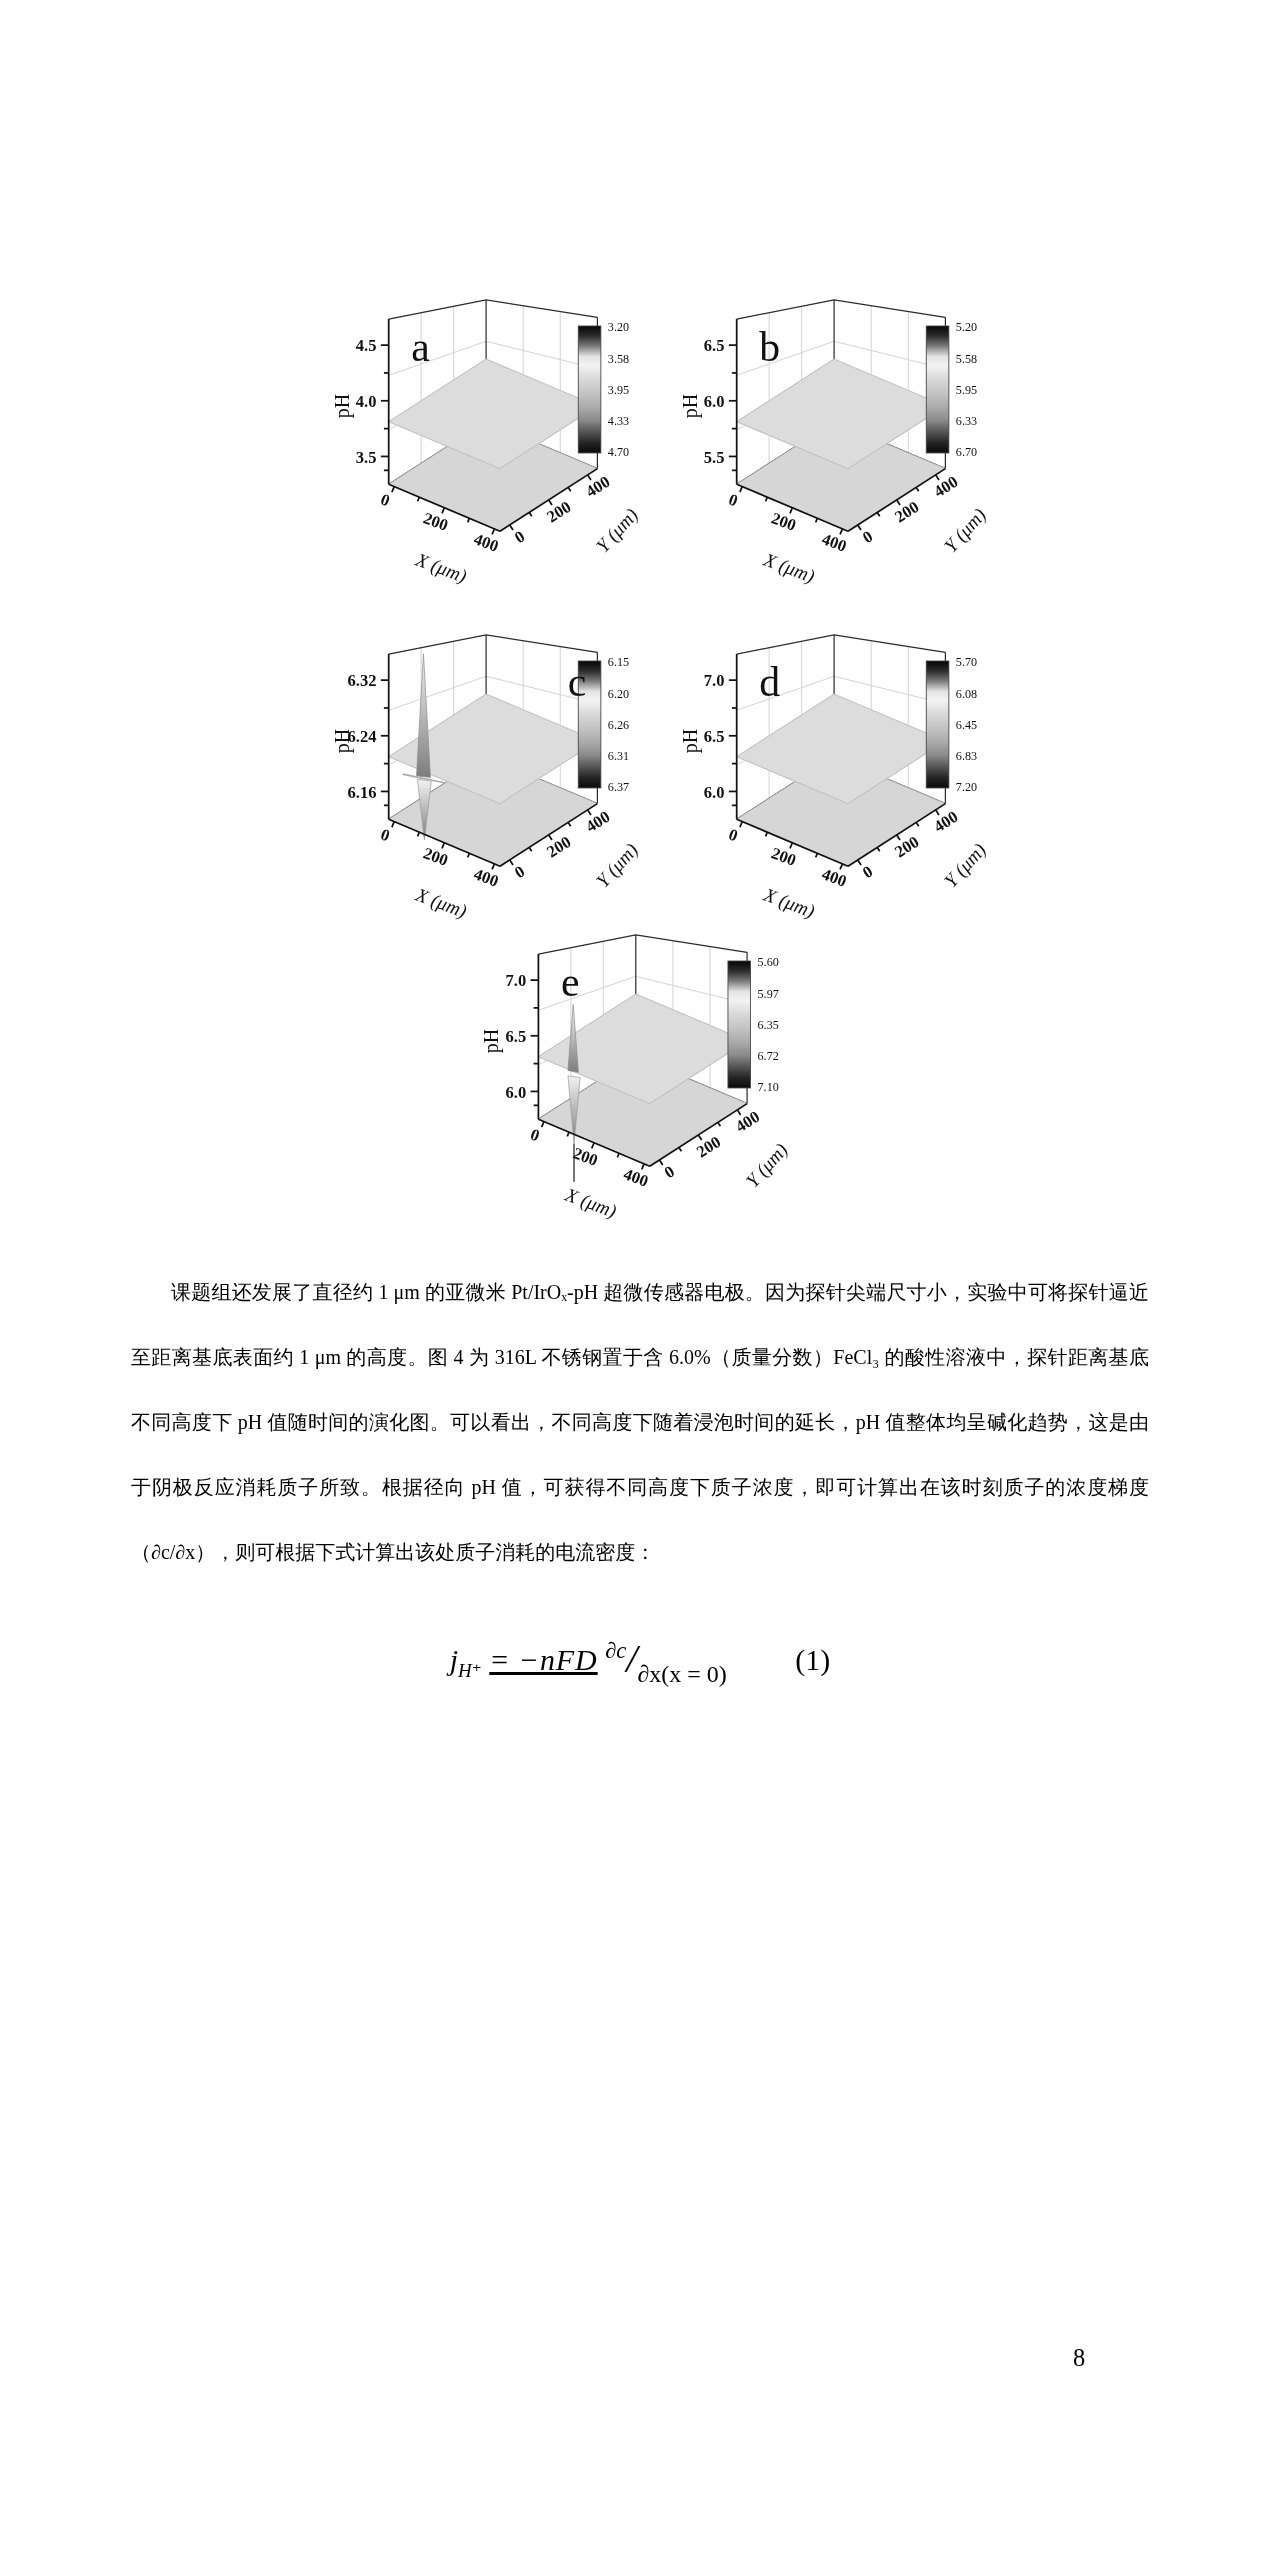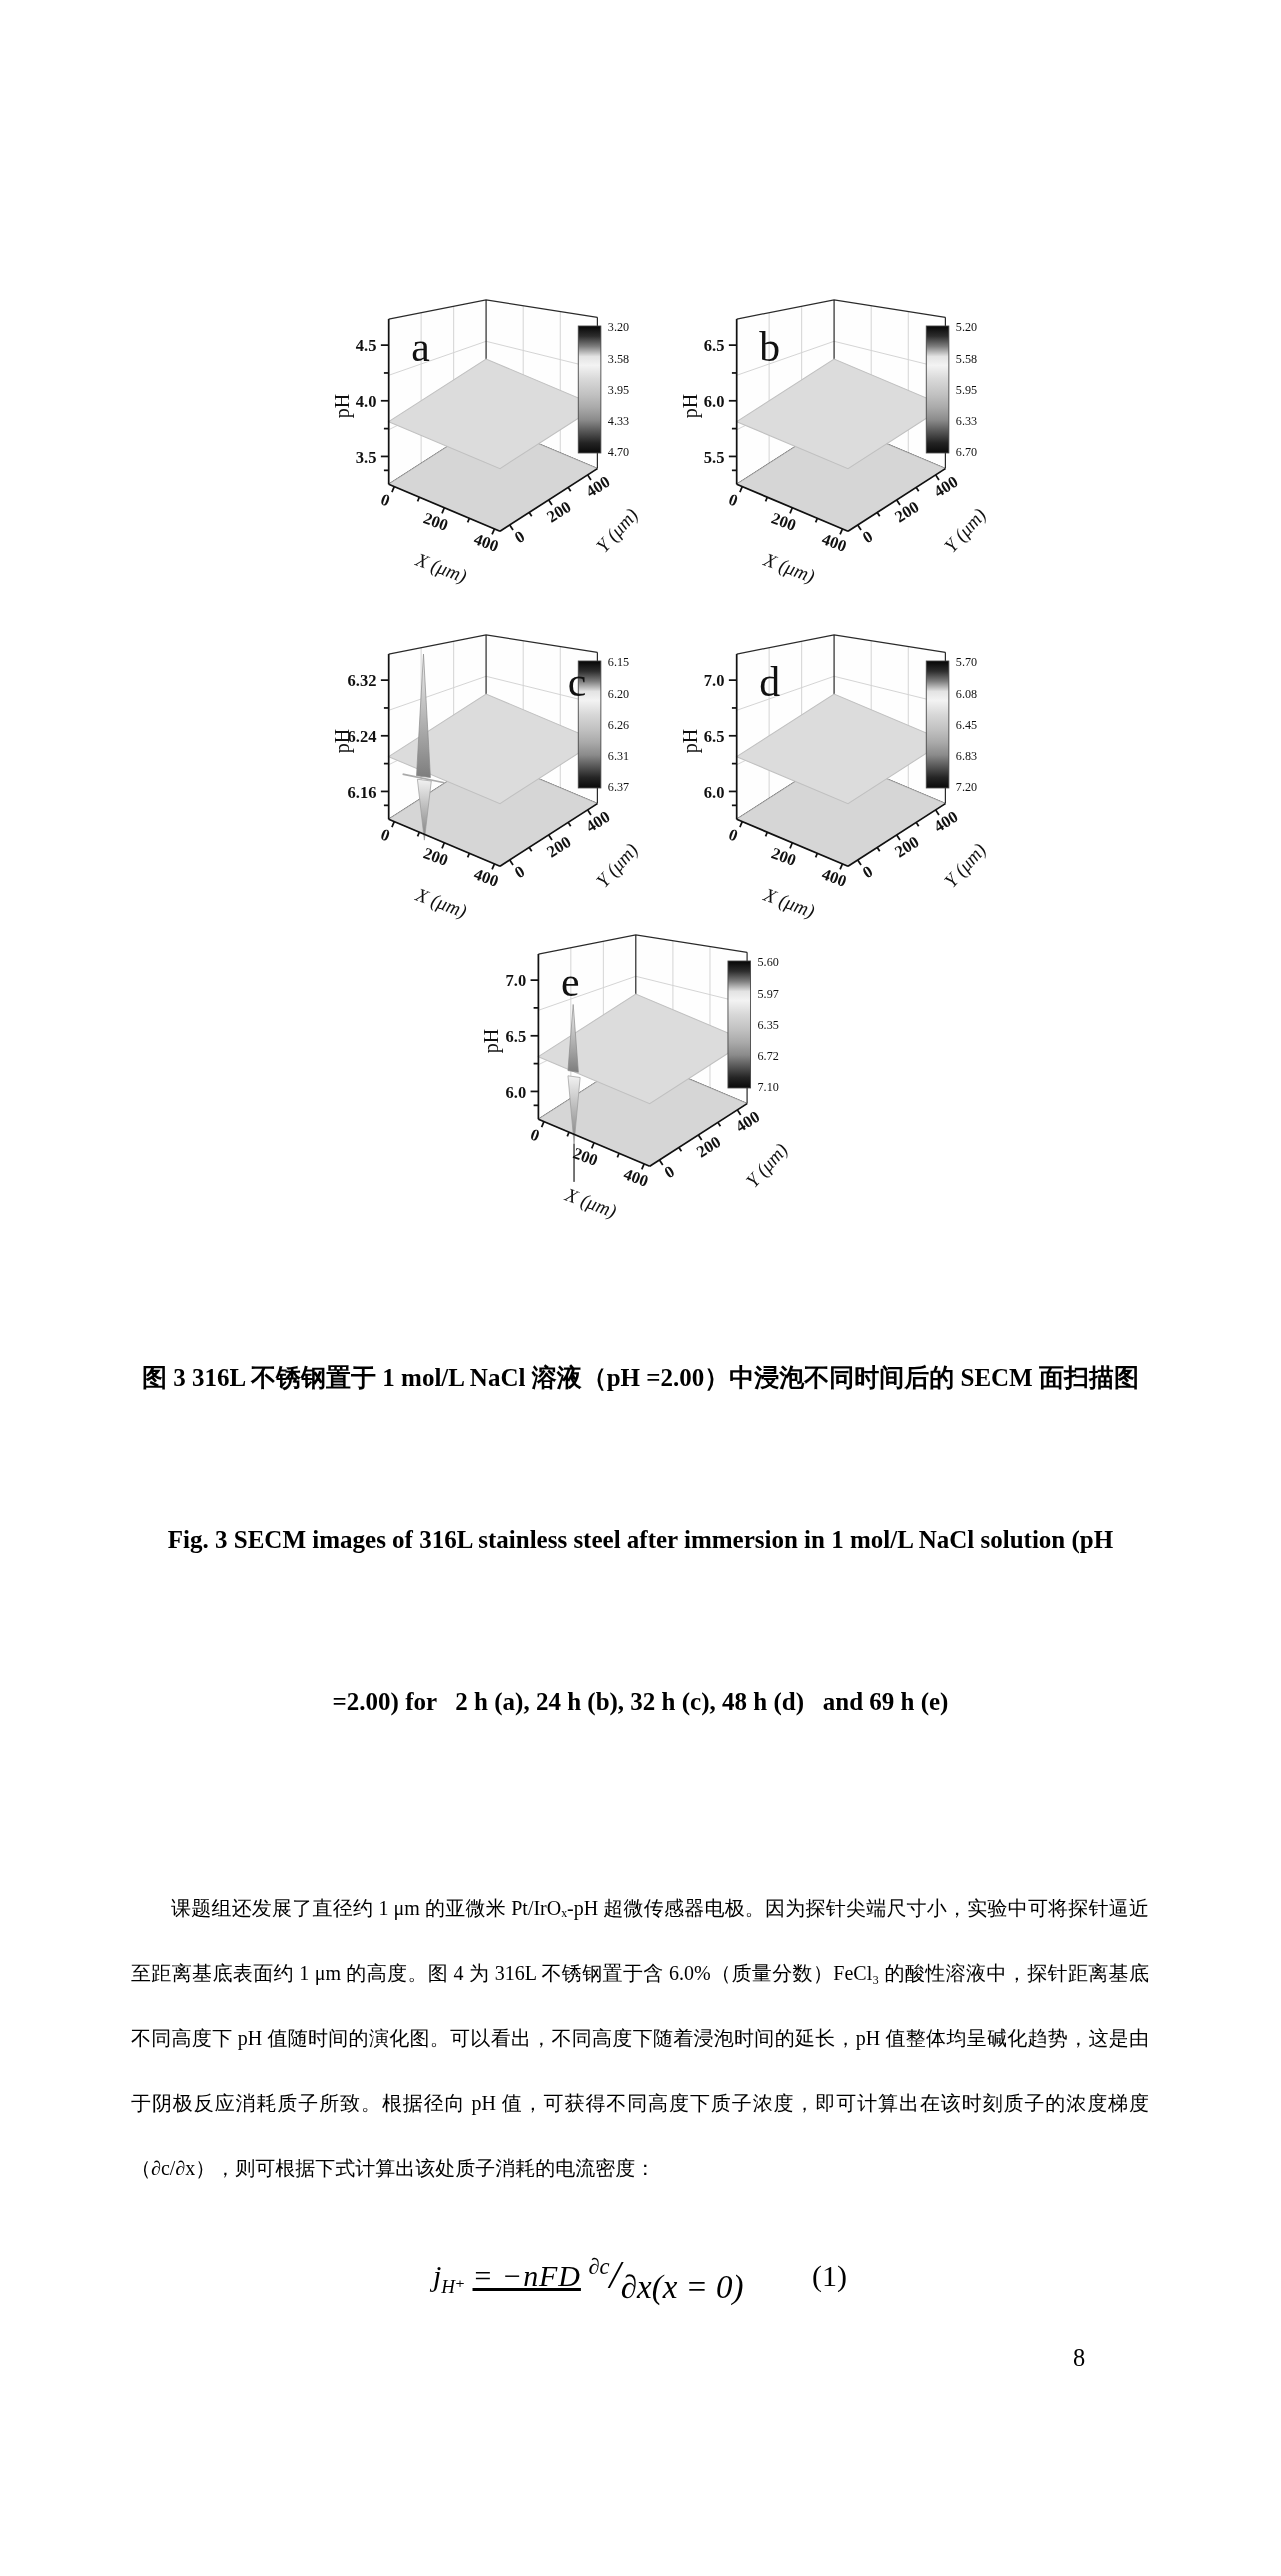--- a/index.html
+++ b/index.html
@@ -41,21 +41,21 @@
     text-align: center;
     font-size: 30px;
     height: 87px;
     line-height: 87px;
   }
   .eq-var { font-style: italic; }
   .eq-sub { font-size: 19px; vertical-align: -7px; font-style: italic; }
   .eq-rhs { font-style: italic; letter-spacing: 0.9px; text-decoration: underline; }
   .eq-num { font-size: 22.6px; vertical-align: 12.2px; font-style: italic; }
   .eq-slash { font-size: 40px; font-style: italic; vertical-align: -1.7px; }
-  .eq-den { font-size: 33px; vertical-align: -12.2px; font-style: italic; }
+  .eq-den { font-size: 24px; vertical-align: -12.2px; }
   .eq-label { margin-left: 61px; font-style: normal; }
   .page-num {
     position: absolute;
     left: 1073px;
     top: 2344px;
     font-size: 24.4px;
   }
   svg text { font-family: "Liberation Serif", "DejaVu Serif", serif; fill:#111; }
   .tick-num { font-size: 19px; font-weight: bold; }
   .cb-num { font-size: 14px; }
@@ -597,25 +597,20 @@
       <text class="cb-num" x="324" y="124">6.35</text>
       <text class="cb-num" x="324" y="160">6.72</text>
       <text class="cb-num" x="324" y="196">7.10</text>
     </g>
 
     <text class="panel-letter" x="98" y="86">e</text>
   </svg>
 </div>
     </div>
 
-    <div class="caption">
-      <div>图 3 316L 不锈钢置于 1 mol/L NaCl 溶液（pH =2.00）中浸泡不同时间后的 SECM 面扫描图</div>
-      <div>Fig. 3 SECM images of 316L stainless steel after immersion in 1 mol/L NaCl solution (pH</div>
-      <div>=2.00) for   2 h (a), 24 h (b), 32 h (c), 48 h (d)   and 69 h (e)</div>
-    </div>
   </div>
 
   <div class="content">
     <p class="body-par">课题组还发展了直径约 1 μm 的亚微米 Pt/IrOₓ-pH 超微传感器电极。因为探针尖端尺寸小，实验中可将探针逼近至距离基底表面约 1 μm 的高度。图 4 为 316L 不锈钢置于含 6.0%（质量分数）FeCl₃ 的酸性溶液中，探针距离基底不同高度下 pH 值随时间的演化图。可以看出，不同高度下随着浸泡时间的延长，pH 值整体均呈碱化趋势，这是由于阴极反应消耗质子所致。根据径向 pH 值，可获得不同高度下质子浓度，即可计算出在该时刻质子的浓度梯度（∂c/∂x），则可根据下式计算出该处质子消耗的电流密度：</p>
 
     <div class="equation-line">
       <span class="eq-var">j</span><span class="eq-sub">H⁺</span>
       <span class="eq-rhs">= −nFD</span>
       <span class="eq-num">∂c</span><span class="eq-slash">/</span><span class="eq-den">∂x(x = 0)</span>
       <span class="eq-label">(1)</span>

